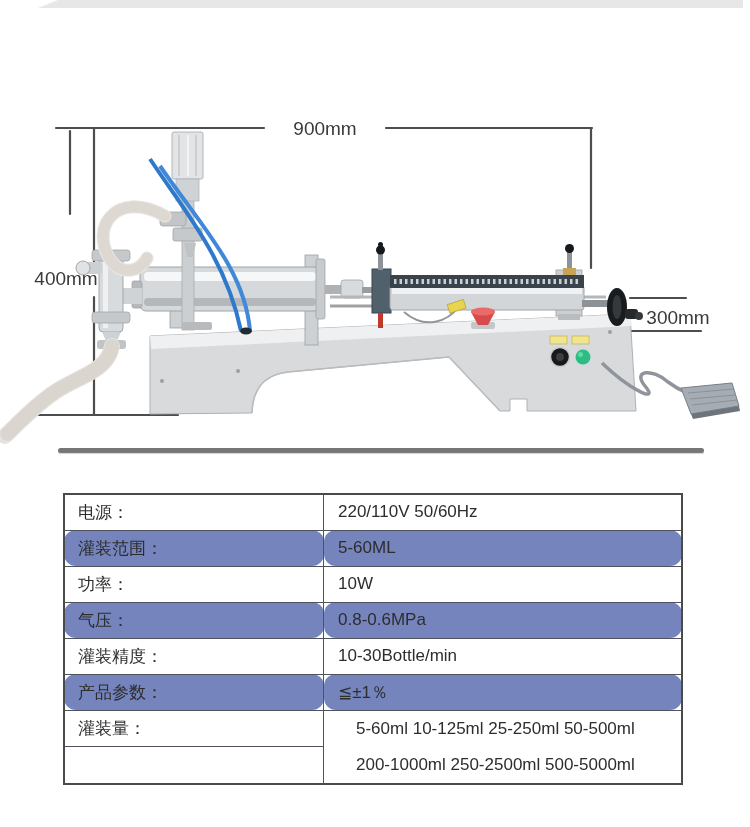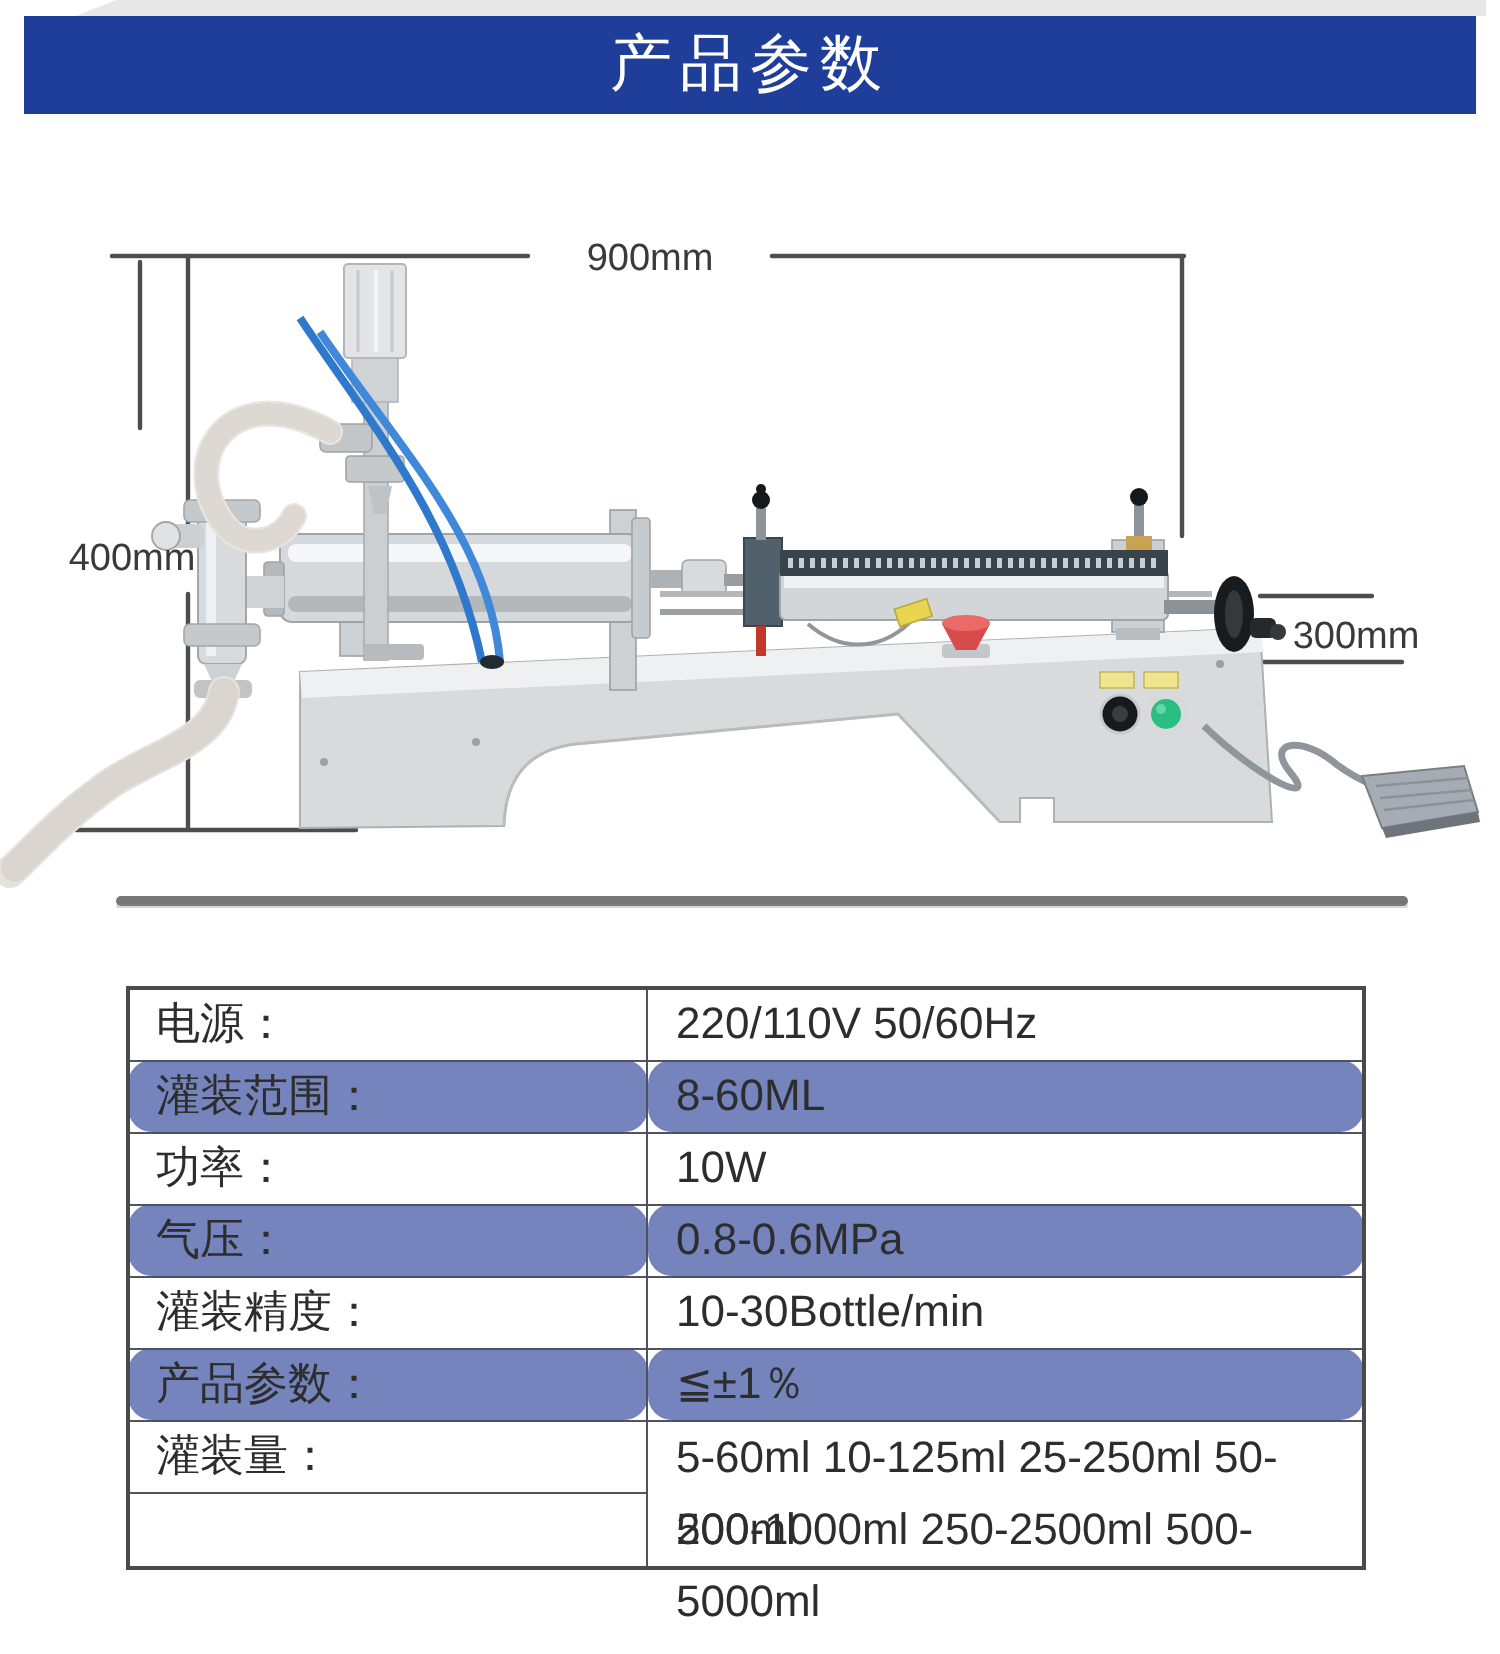--- a/index.html
+++ b/index.html
@@ -11,39 +11,36 @@
   
   .banner{position:absolute;left:12px;top:8px;width:726px;height:49px;
           background:var(--banner-bg,#1e3e99);display:flex;align-items:center;justify-content:center;}
   .banner .title{color:var(--banner-text,#ffffff);font-family:"DejaVu Serif","Liberation Serif",serif;
           font-size:31px;letter-spacing:4px;line-height:1;}
   
   .diagram{position:absolute;left:0;top:0;width:750px;height:470px;}
   .dim-text{font-family:"Liberation Sans","DejaVu Sans",sans-serif;font-size:19px;fill:#3a3a3a;}
   
   .spec{position:absolute;left:63px;top:493px;border-collapse:collapse;table-layout:fixed;
-        width:620px;font-size:22px;color:#2d2d2d;}
+        width:620px;font-size:17px;color:#2d2d2d;}
   .spec td{border:1px solid var(--table-inner-border,#50525e);padding:0;vertical-align:middle;}
   .spec{border:2px solid var(--table-border,#4a4a4a);}
   .spec tr{height:36px;}
   .spec td.lbl{width:245px;padding-left:13px;}
   .spec td.val{padding-left:14px;}
   .spec tr.stripe td{background:var(--table-stripe,#7584bd);border-radius:12px;}
-  .spec .two-line div{line-height:36px;height:36px;}
+  .spec .two-line div{line-height:36px;height:36px;margin-left:18px;}
 </style>
 </head>
 <body>
 
 <div class="page">
 
   <div class="top-strip"></div>
 
-  <div class="banner">
-    <span class="title">产品参数</span>
-  </div>
 
   <svg class="diagram" viewBox="0 0 750 470" width="750" height="470" xmlns="http://www.w3.org/2000/svg">
 
     <g stroke="#4d4d4d" stroke-width="2.2" stroke-linecap="round">
       <line x1="56" y1="128" x2="264" y2="128"></line>
       <line x1="386" y1="128" x2="592" y2="128"></line>
       <line x1="591" y1="128" x2="591" y2="268"></line>
       <line x1="70" y1="131" x2="70" y2="214"></line>
       <line x1="94" y1="128" x2="94" y2="262"></line>
       <line x1="94" y1="297" x2="94" y2="414"></line>
@@ -185,21 +182,21 @@
   </svg>
 
   <table class="spec">
     <tbody>
       <tr>
         <td class="lbl">电源：</td>
         <td class="val">220/110V 50/60Hz</td>
       </tr>
       <tr class="stripe">
         <td class="lbl">灌装范围：</td>
-        <td class="val">8-60ML</td>
+        <td class="val">5-60ML</td>
       </tr>
       <tr>
         <td class="lbl">功率：</td>
         <td class="val">10W</td>
       </tr>
       <tr class="stripe">
         <td class="lbl">气压：</td>
         <td class="val">0.8-0.6MPa</td>
       </tr>
       <tr>

